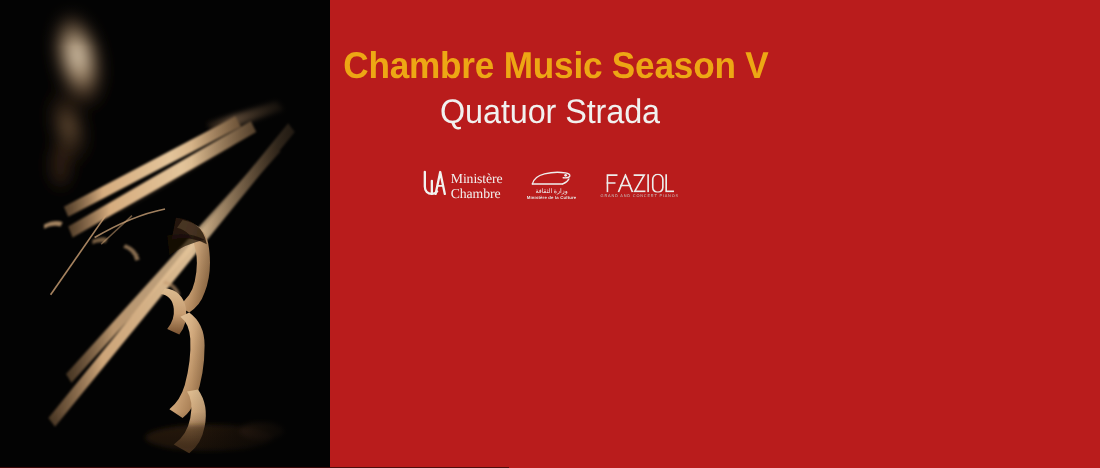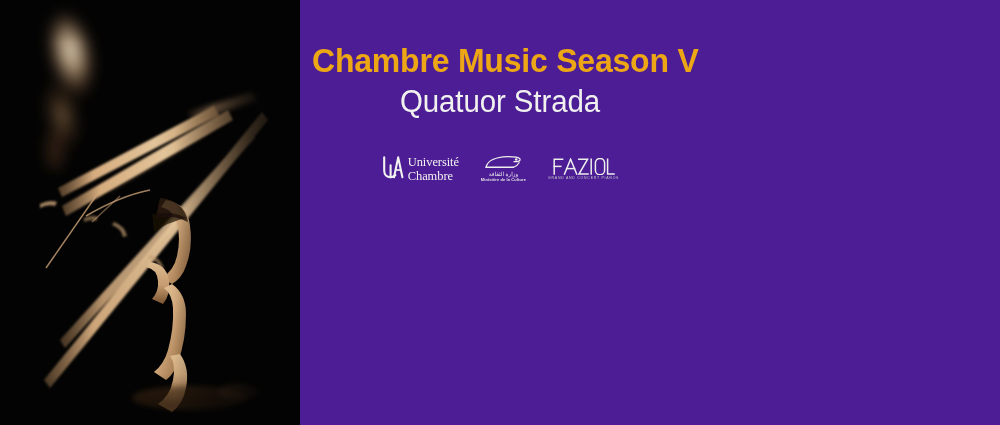--- a/index.html
+++ b/index.html
@@ -6,21 +6,21 @@
 
   html, body {
     width:1000px; height:425px;
     background:#000;
     overflow:hidden;
   }
 
   #banner {
     position:relative;
     width:1000px; height:425px;
-    background:#4c1d95;
+    background:#b91c1c;
     font-family:"Liberation Sans", sans-serif;
     overflow:hidden;
   }
 
   
   #photo {
     position:absolute;
     left:0; top:0;
     width:300px; height:425px;
     overflow:hidden;
@@ -251,21 +251,21 @@
       <div class="logo" id="logo-antonine">
         <span class="ua-mark">
           <svg width="23" height="25" viewBox="0 0 23 25">
             <path d="M3.2 2.2 v13.4 c0 4.2 2.6 6.6 6.3 6.6 c2.1 0 3.8 -0.8 4.9 -2.2" stroke="#F2F2F0" stroke-width="2.1" fill="none" stroke-linecap="round"></path>
             <path d="M9.6 22.2 v-11.8" stroke="#F2F2F0" stroke-width="2.1" fill="none" stroke-linecap="round"></path>
             <path d="M13.0 22.3 L17.2 2.4 L21.4 22.3" stroke="#F2F2F0" stroke-width="2.1" fill="none" stroke-linejoin="round" stroke-linecap="round"></path>
             <path d="M14.6 15.0 h5.4" stroke="#F2F2F0" stroke-width="1.7" fill="none"></path>
           </svg>
         </span>
         <span class="ua-text">
-          <span class="ua-line1">Université</span>
+          <span class="ua-line1">Ministère</span>
           <span class="ua-line2">Chambre</span>
         </span>
       </div>
 
       <div class="logo" id="logo-ministry">
         <span style="line-height:0;">
           <svg width="40" height="15" viewBox="0 0 40 15">
             <path d="M3 12.2 Q4.5 5.4 14 3.0 Q24 0.6 33 2.2 Q37.5 3.0 37 5.0 Q36.4 7.0 31 6.6" stroke="#EFEFEE" stroke-width="1.25" fill="none" stroke-linecap="round"></path>
             <path d="M3 12.2 L30.5 12.2" stroke="#EFEFEE" stroke-width="1.35" fill="none" stroke-linecap="round"></path>
             <path d="M30.5 12.2 Q34.5 11.0 36.2 7.6" stroke="#EFEFEE" stroke-width="1.1" fill="none" stroke-linecap="round"></path>

